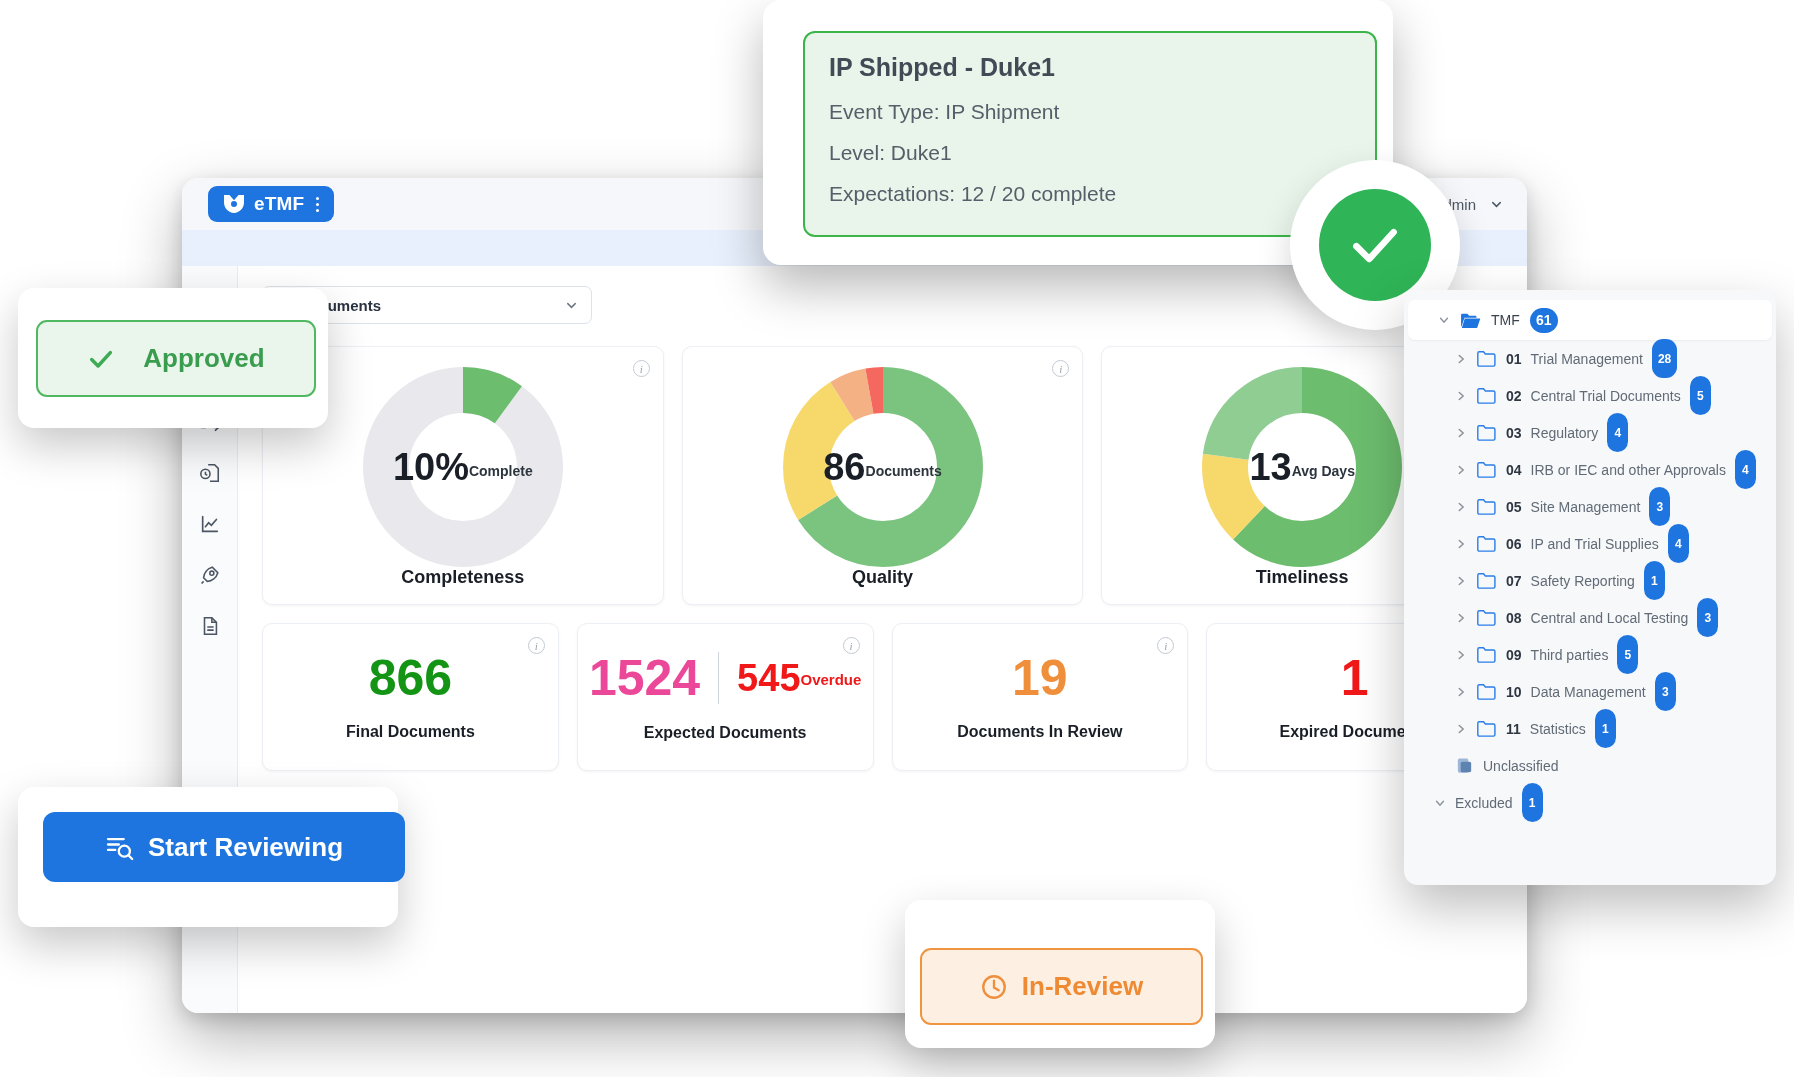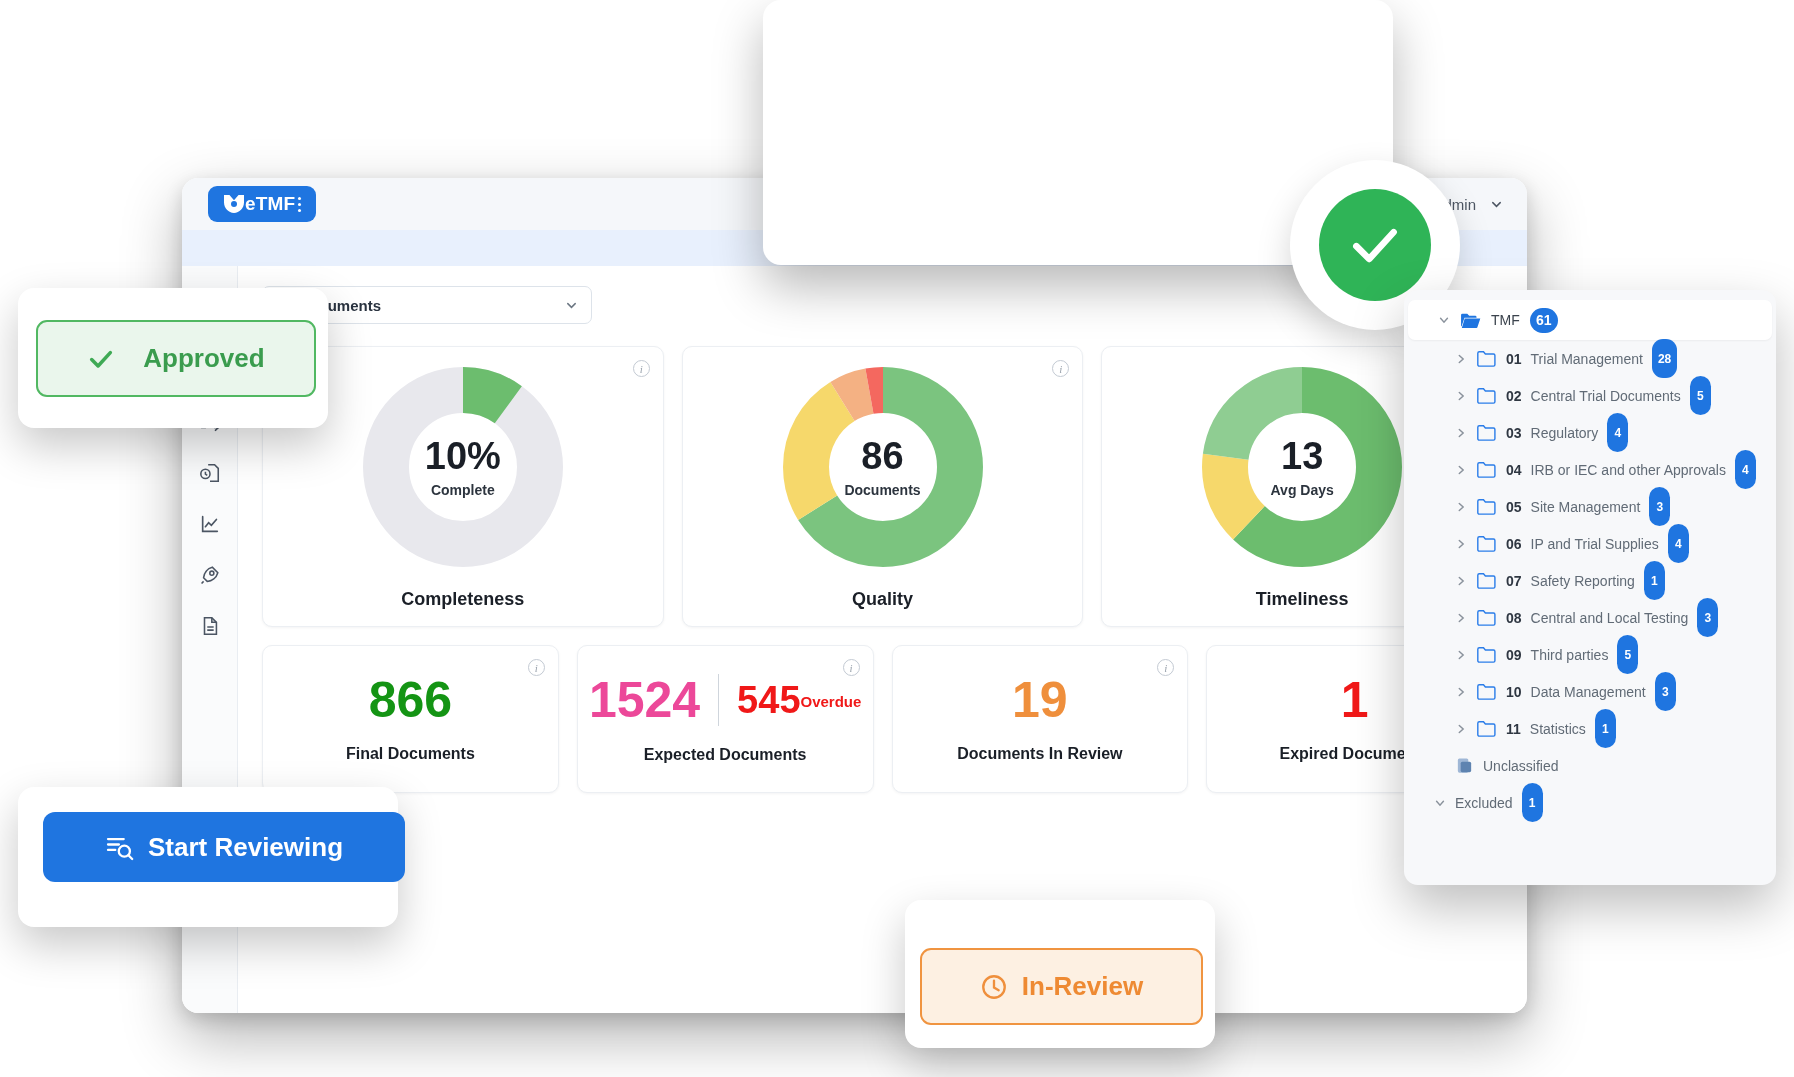--- a/index.html
+++ b/index.html
@@ -19,21 +19,21 @@
     box-shadow: 0 24px 60px rgba(0,0,0,0.30), 0 6px 18px rgba(0,0,0,0.14);
     overflow: hidden;
   }
   .app-topbar {
     height: 52px; background: #f5f7fa;
     display: flex; align-items: center; padding: 0 26px;
     position: relative;
   }
   .logo-pill {
     background: #1f75e0; border-radius: 9px;
-    height: 36px; display: flex; align-items: center; 
+    height: 36px; display: flex; align-items: center; gap: 9px;
     padding: 0 15px; color: #fff;
   }
   .logo-mark { width: 22px; height: 20px; display: block; }
   .logo-text { font-size: 19px; font-weight: bold; letter-spacing: .2px; }
   .kebab { display: flex; flex-direction: column; gap: 3px; margin-left: 3px; }
   .kebab i { width: 3px; height: 3px; border-radius: 50%; background: #fff; display: block; }
 
   .top-center { position: absolute; left: 50%; transform: translateX(-50%); display: flex; gap: 12px; }
   .studies-btn {
     height: 36px; background: #fff; border: 1px solid #bcd8fb; border-radius: 8px;
@@ -81,25 +81,25 @@
     position: absolute; right: 13px; top: 13px;
     width: 17px; height: 17px; border-radius: 50%;
     border: 1.4px solid #c3cad3; color: #9aa3ad;
     font-size: 11px; font-style: italic; font-family: "Liberation Serif", serif;
     display: flex; align-items: center; justify-content: center;
   }
   .donut-wrap { position: relative; width: 200px; height: 200px; }
   .donut-wrap svg { display: block; }
   .donut-center {
     position: absolute; inset: 0; display: flex;
-    flex-direction: column; align-items: center; justify-content: center;
+    flex-direction: row; align-items: center; justify-content: center;
   }
   .donut-val { font-size: 38px; font-weight: bold; color: #1a1f27; line-height: 1; }
   .donut-lbl { font-size: 14px; font-weight: bold; color: #2c343e; margin-top: 7px; }
-  .card-title { font-size: 18px; font-weight: bold; color: #1a1f27; margin-top: 22px; }
+  .card-title { font-size: 18px; font-weight: bold; color: #1a1f27; }
 
   .kpi-row { display: flex; gap: 18px; margin-top: 18px; }
   .kpi {
     flex: 1; background: #fff; border: 1px solid #eceff3; border-radius: 10px;
     box-shadow: 0 1px 3px rgba(16,24,40,0.05);
     height: 148px; position: relative;
     display: flex; flex-direction: column; align-items: center; justify-content: center;
   }
   .kpi-num { font-size: 50px; font-weight: bold; line-height: 1; }
   .kpi-split { display: flex; align-items: center; gap: 18px; }
@@ -387,20 +387,26 @@
             <span class="kpi-num" style="color:#f01818">1</span>
             <span class="kpi-label">Expired Documents</span>
           </div>
         </div>
 
       </div>
     </div>
   </div>
 
   <div class="tooltip-shell"></div>
+  <div class="tooltip-card">
+    <div class="tt-title">IP Shipped - Duke1</div>
+    <div class="tt-line">Event Type: IP Shipment</div>
+    <div class="tt-line">Level: Duke1</div>
+    <div class="tt-line">Expectations: 12 / 20 complete</div>
+  </div>
 
   <div class="check-circle-outer">
     <div class="check-circle">
       <svg viewBox="0 0 24 24" fill="none" stroke="currentColor" stroke-width="2.8" stroke-linecap="round" stroke-linejoin="round">
         <path d="M4 12.5 L9.5 18 L20 6.5"></path>
       </svg>
     </div>
   </div>
 
   <div class="approved-shell"></div>

